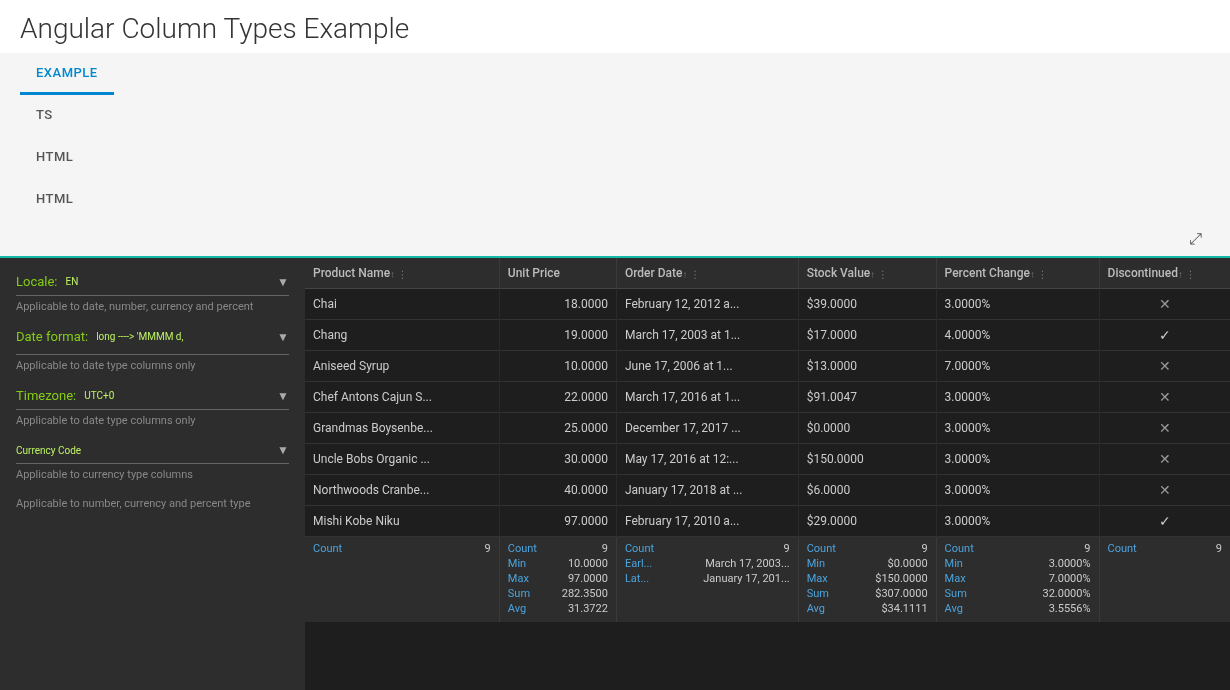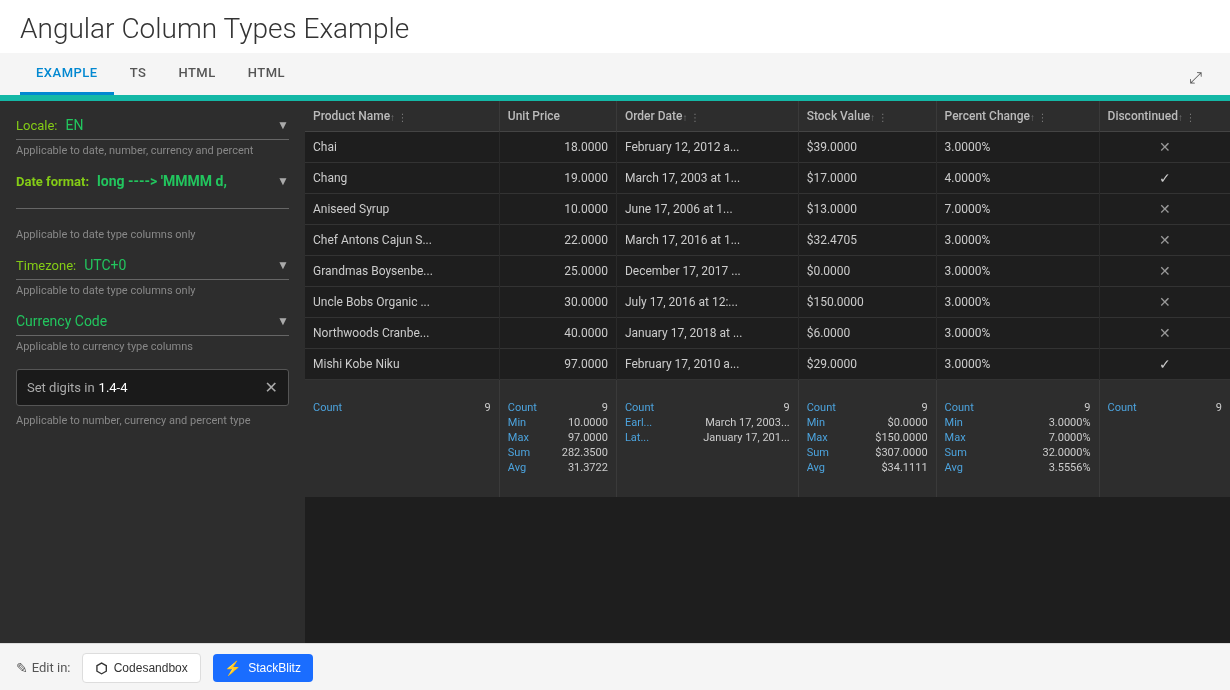--- a/index.html
+++ b/index.html
@@ -1,38 +1,38 @@
 <!DOCTYPE html>
 <html><head>
   <meta charset="utf-8">
   <style>
     * { box-sizing: border-box; margin: 0; padding: 0; }
     body { font-family: -apple-system, BlinkMacSystemFont, 'Segoe UI', Roboto, sans-serif; background: #fff; width: 1230px; height: 690px; overflow: hidden; }
     
     .page-title { font-size: 28px; font-weight: 300; color: #333; padding: 12px 20px 8px; }
     
-    .tabs-bar { display: flex; align-items: flex-end; border-bottom: 6px solid #14b8a6; padding: 0 20px; background: #f5f5f5; }
+    .tabs-bar { display: flex; align-items: flex-start; border-bottom: 2px solid #14b8a6; padding: 0 20px; background: #f5f5f5; flex-direction: column; }
     .tab { padding: 12px 16px; font-size: 13px; font-weight: 500; color: #555; cursor: pointer; border-bottom: 3px solid transparent; letter-spacing: 0.5px; }
     .tab.active { color: #0288d1; border-bottom-color: #0288d1; }
     .expand-icon { margin-left: auto; font-size: 16px; color: #555; cursor: pointer; padding: 8px; }
     
     .main-content { display: flex; height: calc(690px - 100px - 48px); }
     
     
     .left-panel { width: 305px; background: #2d2d2d; color: #ccc; padding: 16px; flex-shrink: 0; overflow-y: auto; }
     
     .control-group { margin-bottom: 16px; }
     .control-hint { font-size: 11px; color: #888; margin-top: 4px; }
     
     .locale-row { display: flex; align-items: center; border-bottom: 1px solid #666; padding-bottom: 6px; margin-bottom: 4px; }
     .locale-label { font-size: 13px; color: #84cc16; margin-right: 8px; }
-    .locale-value { font-size: 14px; color: #22c55e; flex: 1; }
+    .locale-value { font-size: 10px; color: #bef264; flex: 1; }
     .locale-arrow { color: #aaa; font-size: 12px; }
 
-    .date-row { display: flex; align-items: center; border-bottom: 1px solid #666; padding-bottom: 19px; margin-bottom: 19px; font-weight: bold; }
+    .date-row { display: flex; align-items: center; border-bottom: 1px solid #666; padding-bottom: 10px; margin-bottom: 4px; }
     .tz-row { display: flex; align-items: center; border-bottom: 1px solid #666; padding-bottom: 6px; margin-bottom: 4px; }
     .curr-row { display: flex; align-items: center; border-bottom: 1px solid #666; padding-bottom: 6px; margin-bottom: 4px; gap: 44px; }
     
     .digits-box { background: #1a1a1a; border: 1px solid #555; border-radius: 3px; padding: 8px 10px; display: flex; align-items: center; margin-top: 8px; }
     .digits-label { font-size: 13px; color: #aaa; margin-right: 4px; }
     .digits-value { font-size: 13px; color: #fff; flex: 1; }
     .digits-close { color: #aaa; cursor: pointer; font-size: 16px; }
     
     
     .grid-panel { flex: 1; background: #1e1e1e; overflow: auto; }
@@ -43,21 +43,21 @@
     .ag-header th { color: #bbb; font-weight: 500; font-size: 12px; padding: 8px 8px; white-space: nowrap; border-right: 1px solid #3a3a3a; text-align: left; vertical-align: middle; }
     .ag-header th:last-child { border-right: none; }
     .th-inner { display: flex; align-items: flex-end; }
     .sort-icons { display: flex; gap: 2px; color: #777; font-size: 10px; }
     
     .ag-row { border-bottom: 1px solid #333; }
     .ag-row td { color: #ccc; padding: 7px 8px; border-right: 1px solid #2a2a2a; white-space: nowrap; font-size: 12px; }
     .ag-row td:last-child { border-right: none; }
     
     .footer-row { background: #2d2d2d; }
-    .footer-row td { padding: 21px 8px; border-right: 1px solid #3a3a3a; vertical-align: top; }
+    .footer-row td { padding: 5px 8px; border-right: 1px solid #3a3a3a; vertical-align: top; }
     .footer-row td:last-child { border-right: none; }
     .footer-stat { display: flex; justify-content: space-between; font-size: 11px; margin-bottom: 2px; }
     .footer-stat-label { color: #4ca3dd; }
     .footer-stat-value { color: #ccc; margin-left: 8px; }
     
     .checkmark { color: #ccc; font-size: 14px; }
     .crossmark { color: #999; font-size: 14px; }
     
     
     .bottom-bar { height: 48px; background: #f5f5f5; border-top: 1px solid #ddd; display: flex; align-items: center; padding: 0 16px; gap: 12px; font-size: 13px; }
@@ -121,25 +121,20 @@
 
     <div class="control-group">
       <div class="curr-row">
         <span class="locale-value">Currency Code</span>
         <span class="locale-arrow">▼</span>
       </div>
       <div class="control-hint">Applicable to currency type columns</div>
     </div>
 
     <div class="control-group">
-      <div class="digits-box">
-        <span class="digits-label">Set digits in</span>
-        <span class="digits-value">1.4-4</span>
-        <span class="digits-close">✕</span>
-      </div>
       <div class="control-hint" style="margin-top:8px;">Applicable to number, currency and percent type</div>
     </div>
 
   </div>
 
   <div class="grid-panel">
     <table class="ag-grid">
       <thead class="ag-header">
         <tr>
           <th class="col-product">
@@ -202,36 +197,36 @@
     <td class="right">10.0000</td>
     <td>June 17, 2006 at 1...</td>
     <td>$13.0000</td>
     <td>7.0000%</td>
     <td style="text-align:center;"><span class="crossmark">✕</span></td>
   </tr>
           <tr class="ag-row">
     <td>Chef Antons Cajun S...</td>
     <td class="right">22.0000</td>
     <td>March 17, 2016 at 1...</td>
-    <td>$32.4705</td>
+    <td>$91.0047</td>
     <td>3.0000%</td>
     <td style="text-align:center;"><span class="crossmark">✕</span></td>
   </tr>
           <tr class="ag-row">
     <td>Grandmas Boysenbe...</td>
     <td class="right">25.0000</td>
     <td>December 17, 2017 ...</td>
     <td>$0.0000</td>
     <td>3.0000%</td>
     <td style="text-align:center;"><span class="crossmark">✕</span></td>
   </tr>
           <tr class="ag-row">
     <td>Uncle Bobs Organic ...</td>
     <td class="right">30.0000</td>
-    <td>July 17, 2016 at 12:...</td>
+    <td>May 17, 2016 at 12:...</td>
     <td>$150.0000</td>
     <td>3.0000%</td>
     <td style="text-align:center;"><span class="crossmark">✕</span></td>
   </tr>
           <tr class="ag-row">
     <td>Northwoods Cranbe...</td>
     <td class="right">40.0000</td>
     <td>January 17, 2018 at ...</td>
     <td>$6.0000</td>
     <td>3.0000%</td>

